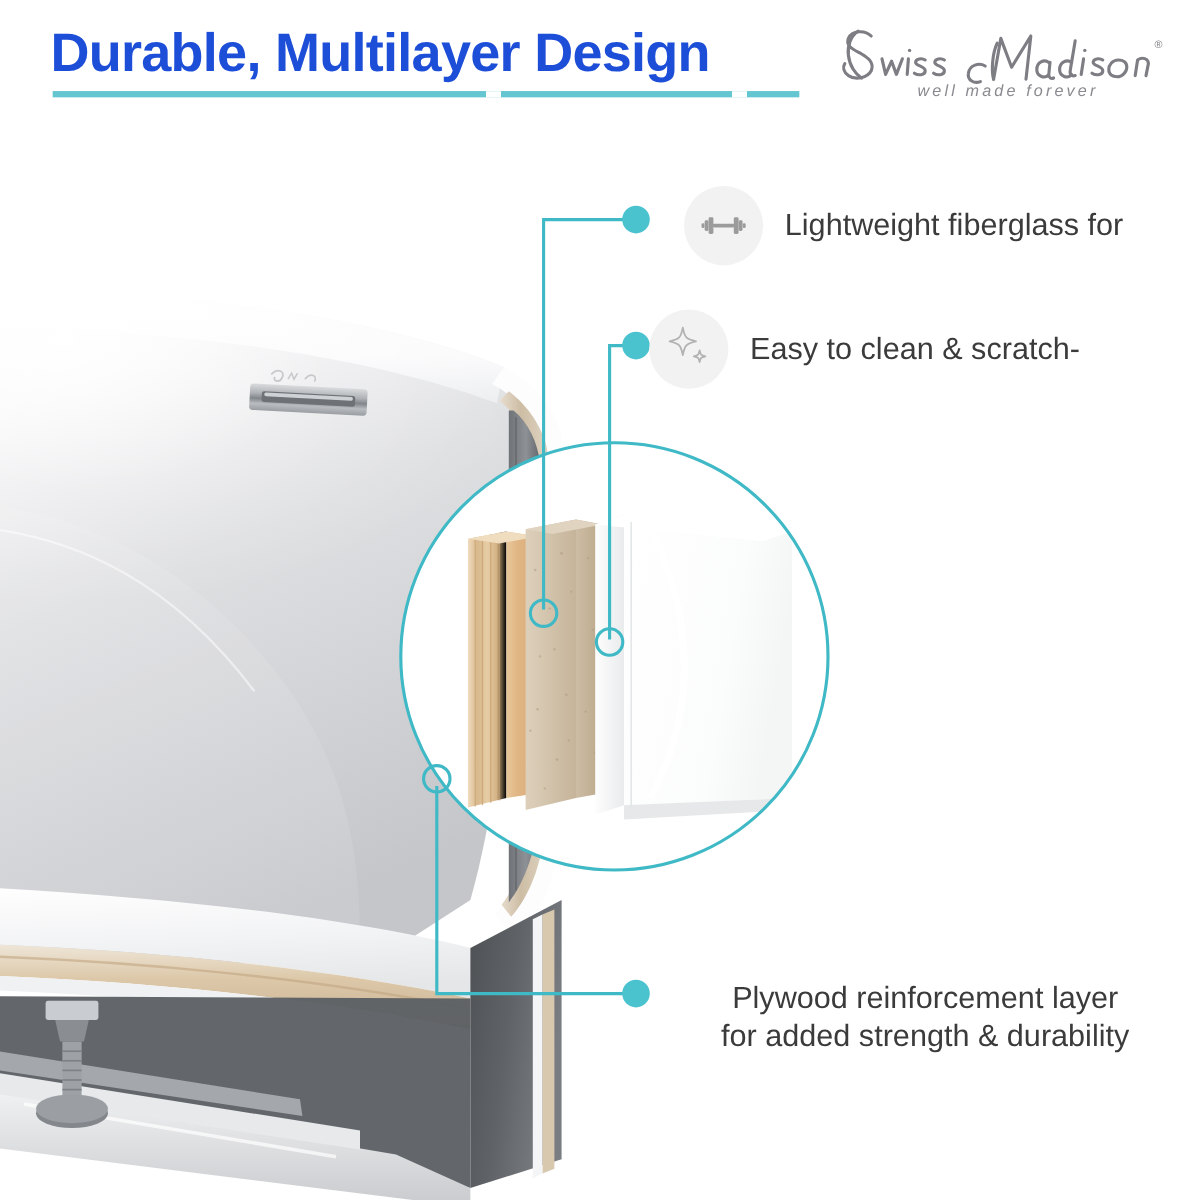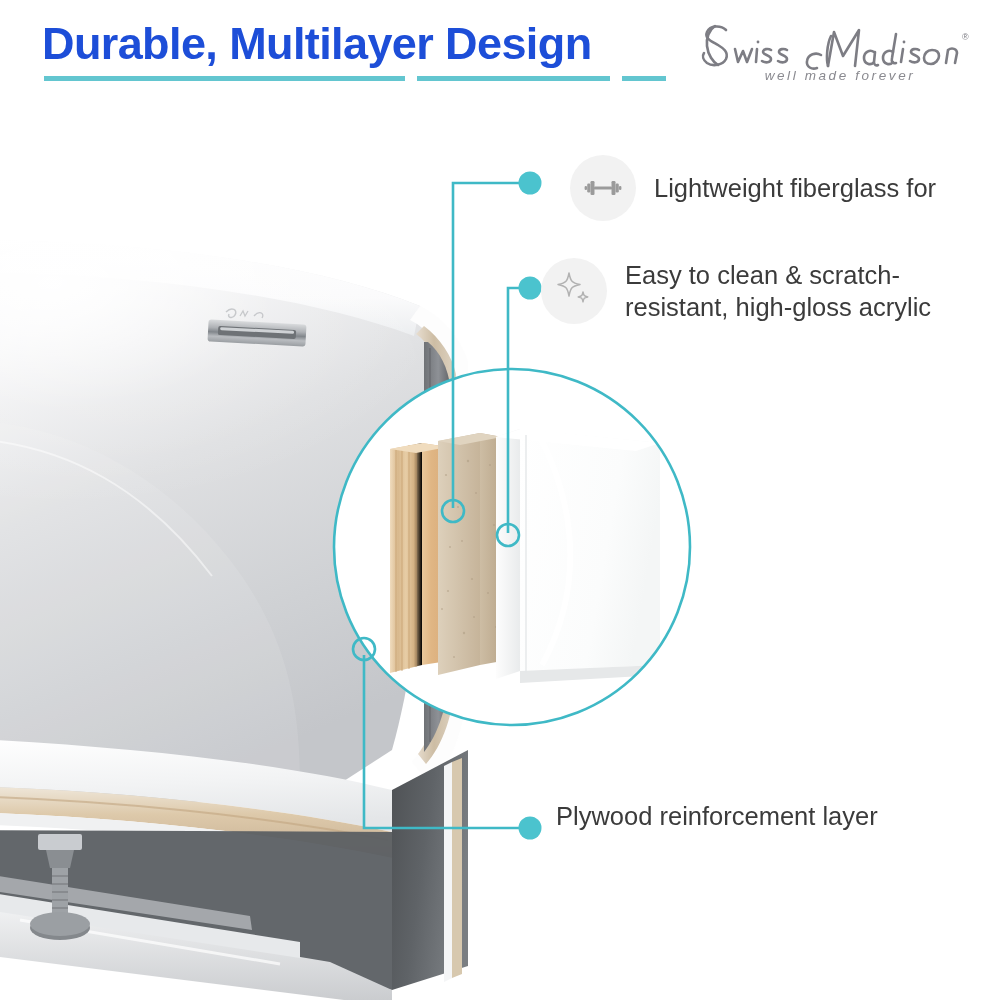--- a/index.html
+++ b/index.html
@@ -31,21 +31,21 @@
   .callout{position:absolute;display:flex;align-items:center;gap:18px;}
   .cbadge{width:66px;height:66px;border-radius:50%;background:#f2f2f2;
           display:flex;align-items:center;justify-content:center;flex:0 0 66px;}
   .ctext{font-size:25.5px;line-height:1.26;color:#3b3b3b;font-weight:400;
          font-family:"Liberation Sans","DejaVu Sans",sans-serif;}
   .ctext .l2{display:block;}
 
   #callout-1{left:570px;top:155px;width:452px;}
   #callout-2{left:541px;top:258px;width:452px;}
   #callout-3{left:556px;top:800px;width:430px;}
-  #callout-3 .ctext{width:100%;}
+  #callout-3 .ctext{text-align:center;width:100%;margin-top:16px;}
 
   
   #leaders{position:absolute;left:0;top:0;width:1000px;height:1000px;pointer-events:none;}
 </style>
 </head>
 <body>
 
 <div id="stage">
 
   <div id="header">
@@ -379,23 +379,23 @@
         <g fill="none" stroke="#b2b2b2" stroke-width="1.5" stroke-linejoin="round">
           <path d="M16 3 C 17.6 11.4, 18.8 12.6, 27 14.5 C 18.8 16.4, 17.6 17.6, 16 26
                    C 14.4 17.6, 13.2 16.4, 5 14.5 C 13.2 12.6, 14.4 11.4, 16 3 Z"></path>
           <path d="M30 22 C 30.7 25.6, 31.2 26.1, 34.8 26.9 C 31.2 27.7, 30.7 28.2, 30 31.8
                    C 29.3 28.2, 28.8 27.7, 25.2 26.9 C 28.8 26.1, 29.3 25.6, 30 22 Z"></path>
         </g>
       </svg>
     </div>
     <div class="ctext">
       <span>Easy to clean &amp; scratch-</span>
-      <span class="l2">resistant, high-gloss acrylic</span>
     </div>
   </div>
 
   <div class="callout" id="callout-3">
     <div class="ctext">
       <span>Plywood reinforcement layer</span>
+      <span class="l2">for added strength &amp; durability</span>
     </div>
   </div>
 
 </div>
 
 </body></html>

